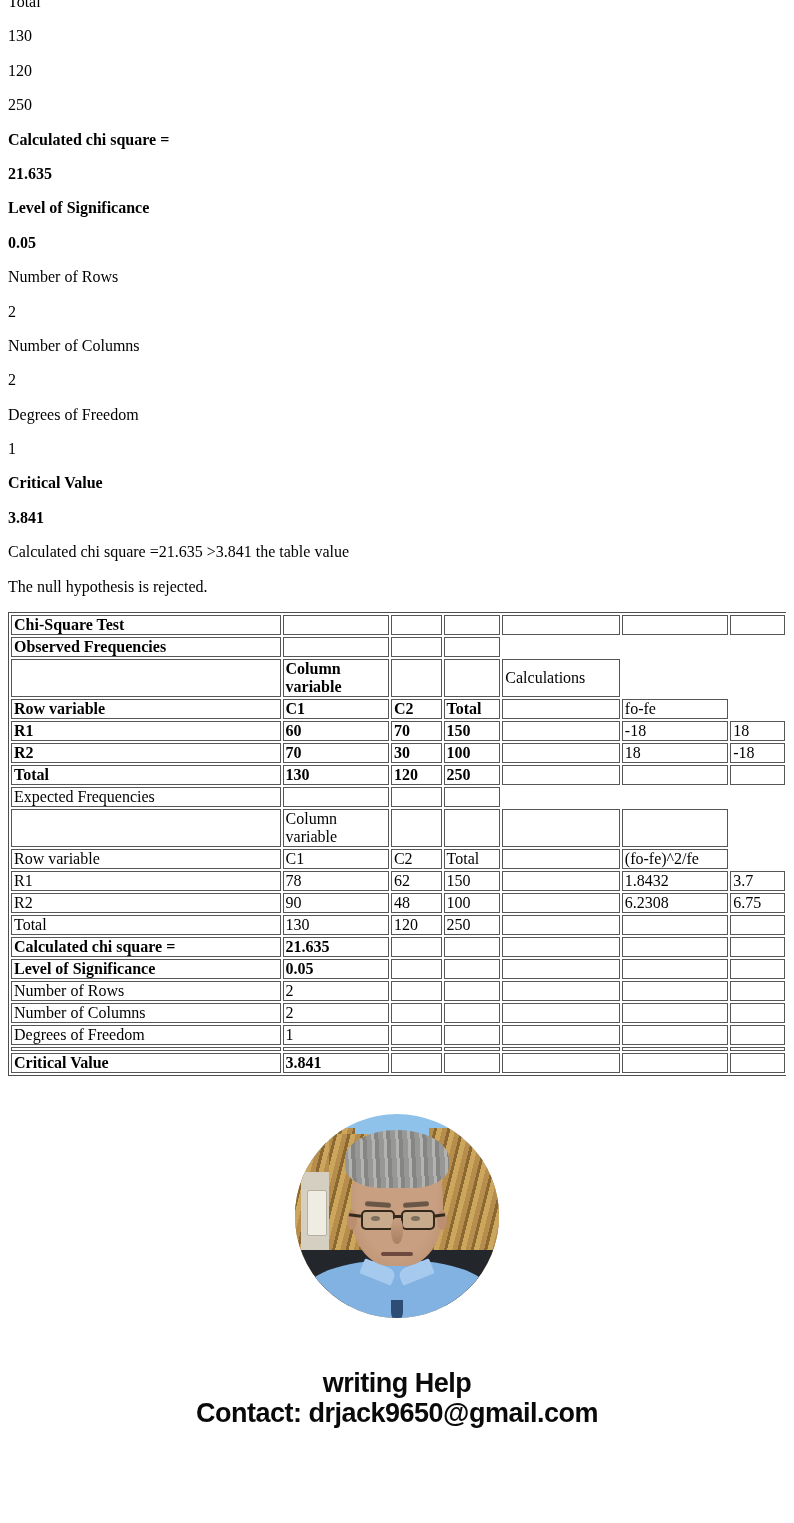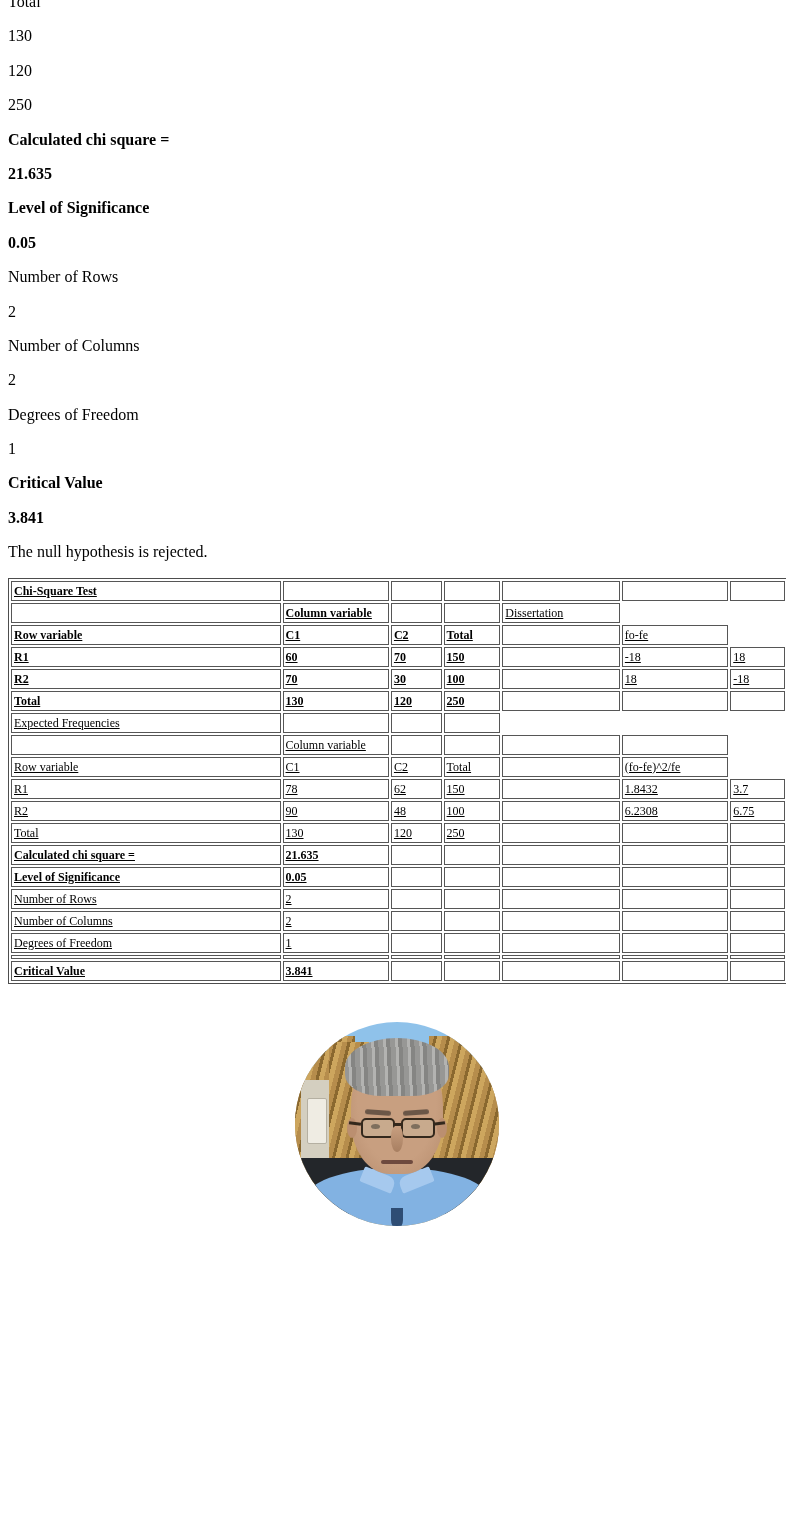--- a/index.html
+++ b/index.html
@@ -23,22 +23,21 @@
   .intro p:first-child { margin-top: -7px; }
 
   
   table.chi {
     table-layout: fixed;
     border-collapse: separate;
     border-spacing: 2px;
     border: 1px solid #4d4d4d;
     width: 778px;
     margin-top: 16px;
-    font-size: 12px;
-    text-decoration: underline;
+    font-size: 16px;
   }
   table.chi td {
     border: 1px solid #565656;
     padding: 0 2px;
     line-height: 18px;
     vertical-align: middle;
     overflow: hidden;
     word-wrap: break-word;
     background: #ffffff;
   }
@@ -144,20 +143,21 @@
     <p class="b">Level of Significance</p>
     <p class="b">0.05</p>
     <p>Number of Rows</p>
     <p>2</p>
     <p>Number of Columns</p>
     <p>2</p>
     <p>Degrees of Freedom</p>
     <p>1</p>
     <p class="b">Critical Value</p>
     <p class="b">3.841</p>
+    <p>Calculated chi square =21.635 &gt;3.841 the table value</p>
     <p>The null hypothesis is rejected.</p>
   </div>
 
 <table class="chi">
   <colgroup>
     <col class="c1">
       <col class="c2">
       <col class="c3">
       <col class="c4">
       <col class="c5">
@@ -168,25 +168,31 @@
       <tr>
         <td class="b">Chi-Square Test</td>
         <td></td>
         <td></td>
         <td></td>
         <td></td>
         <td></td>
         <td></td>
       </tr>
       <tr>
+        <td class="b">Observed Frequencies</td>
+        <td></td>
+        <td></td>
+        <td></td>
+      </tr>
+      <tr>
         <td></td>
         <td class="b">Column variable</td>
         <td></td>
         <td></td>
-        <td>Dissertation</td>
+        <td>Calculations</td>
       </tr>
       <tr>
         <td class="b">Row variable</td>
         <td class="b">C1</td>
         <td class="b">C2</td>
         <td class="b">Total</td>
         <td></td>
         <td>fo-fe</td>
       </tr>
       <tr>
@@ -356,13 +362,15 @@
     <div class="av-lens lr"></div>
     <div class="av-bridge"></div>
     <div class="av-arm al"></div>
     <div class="av-arm ar"></div>
     <div class="av-nose"></div>
     <div class="av-mouth"></div>
   </div>
 </div>
 
 <div class="footer">
+  <div>writing Help</div>
+  <div>Contact: drjack9650@gmail.com</div>
 </div>
 
 </body></html>

